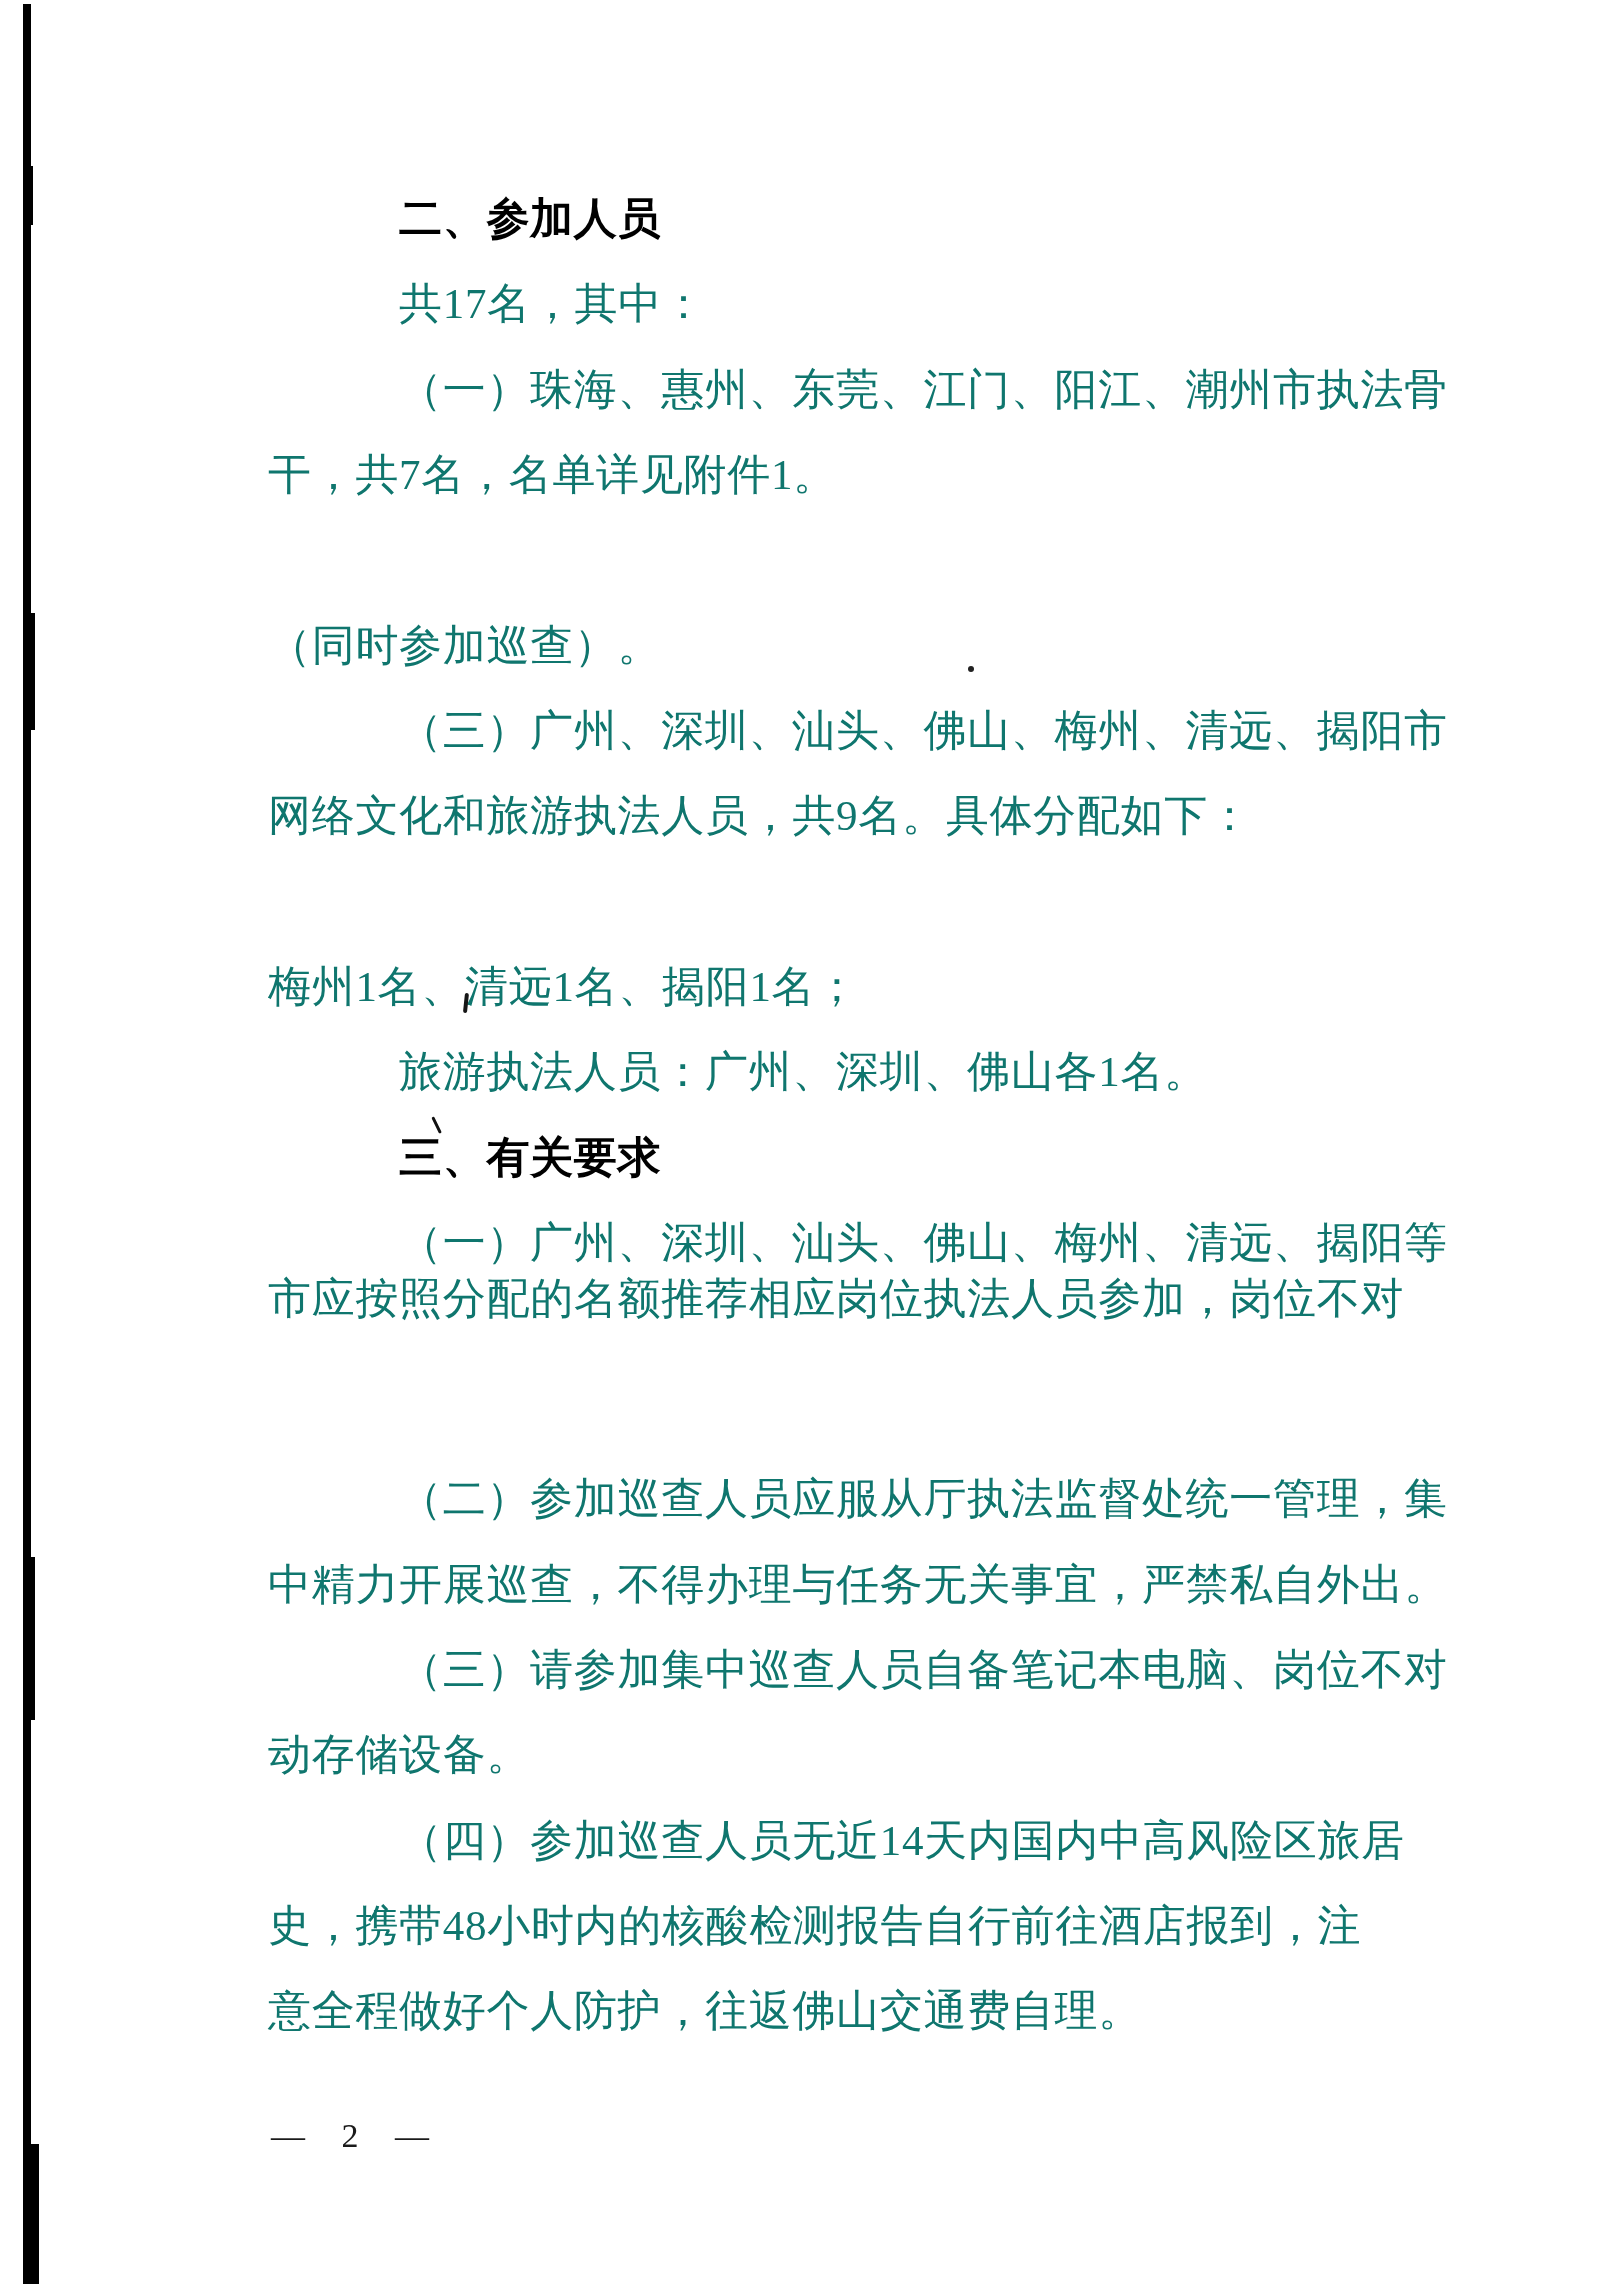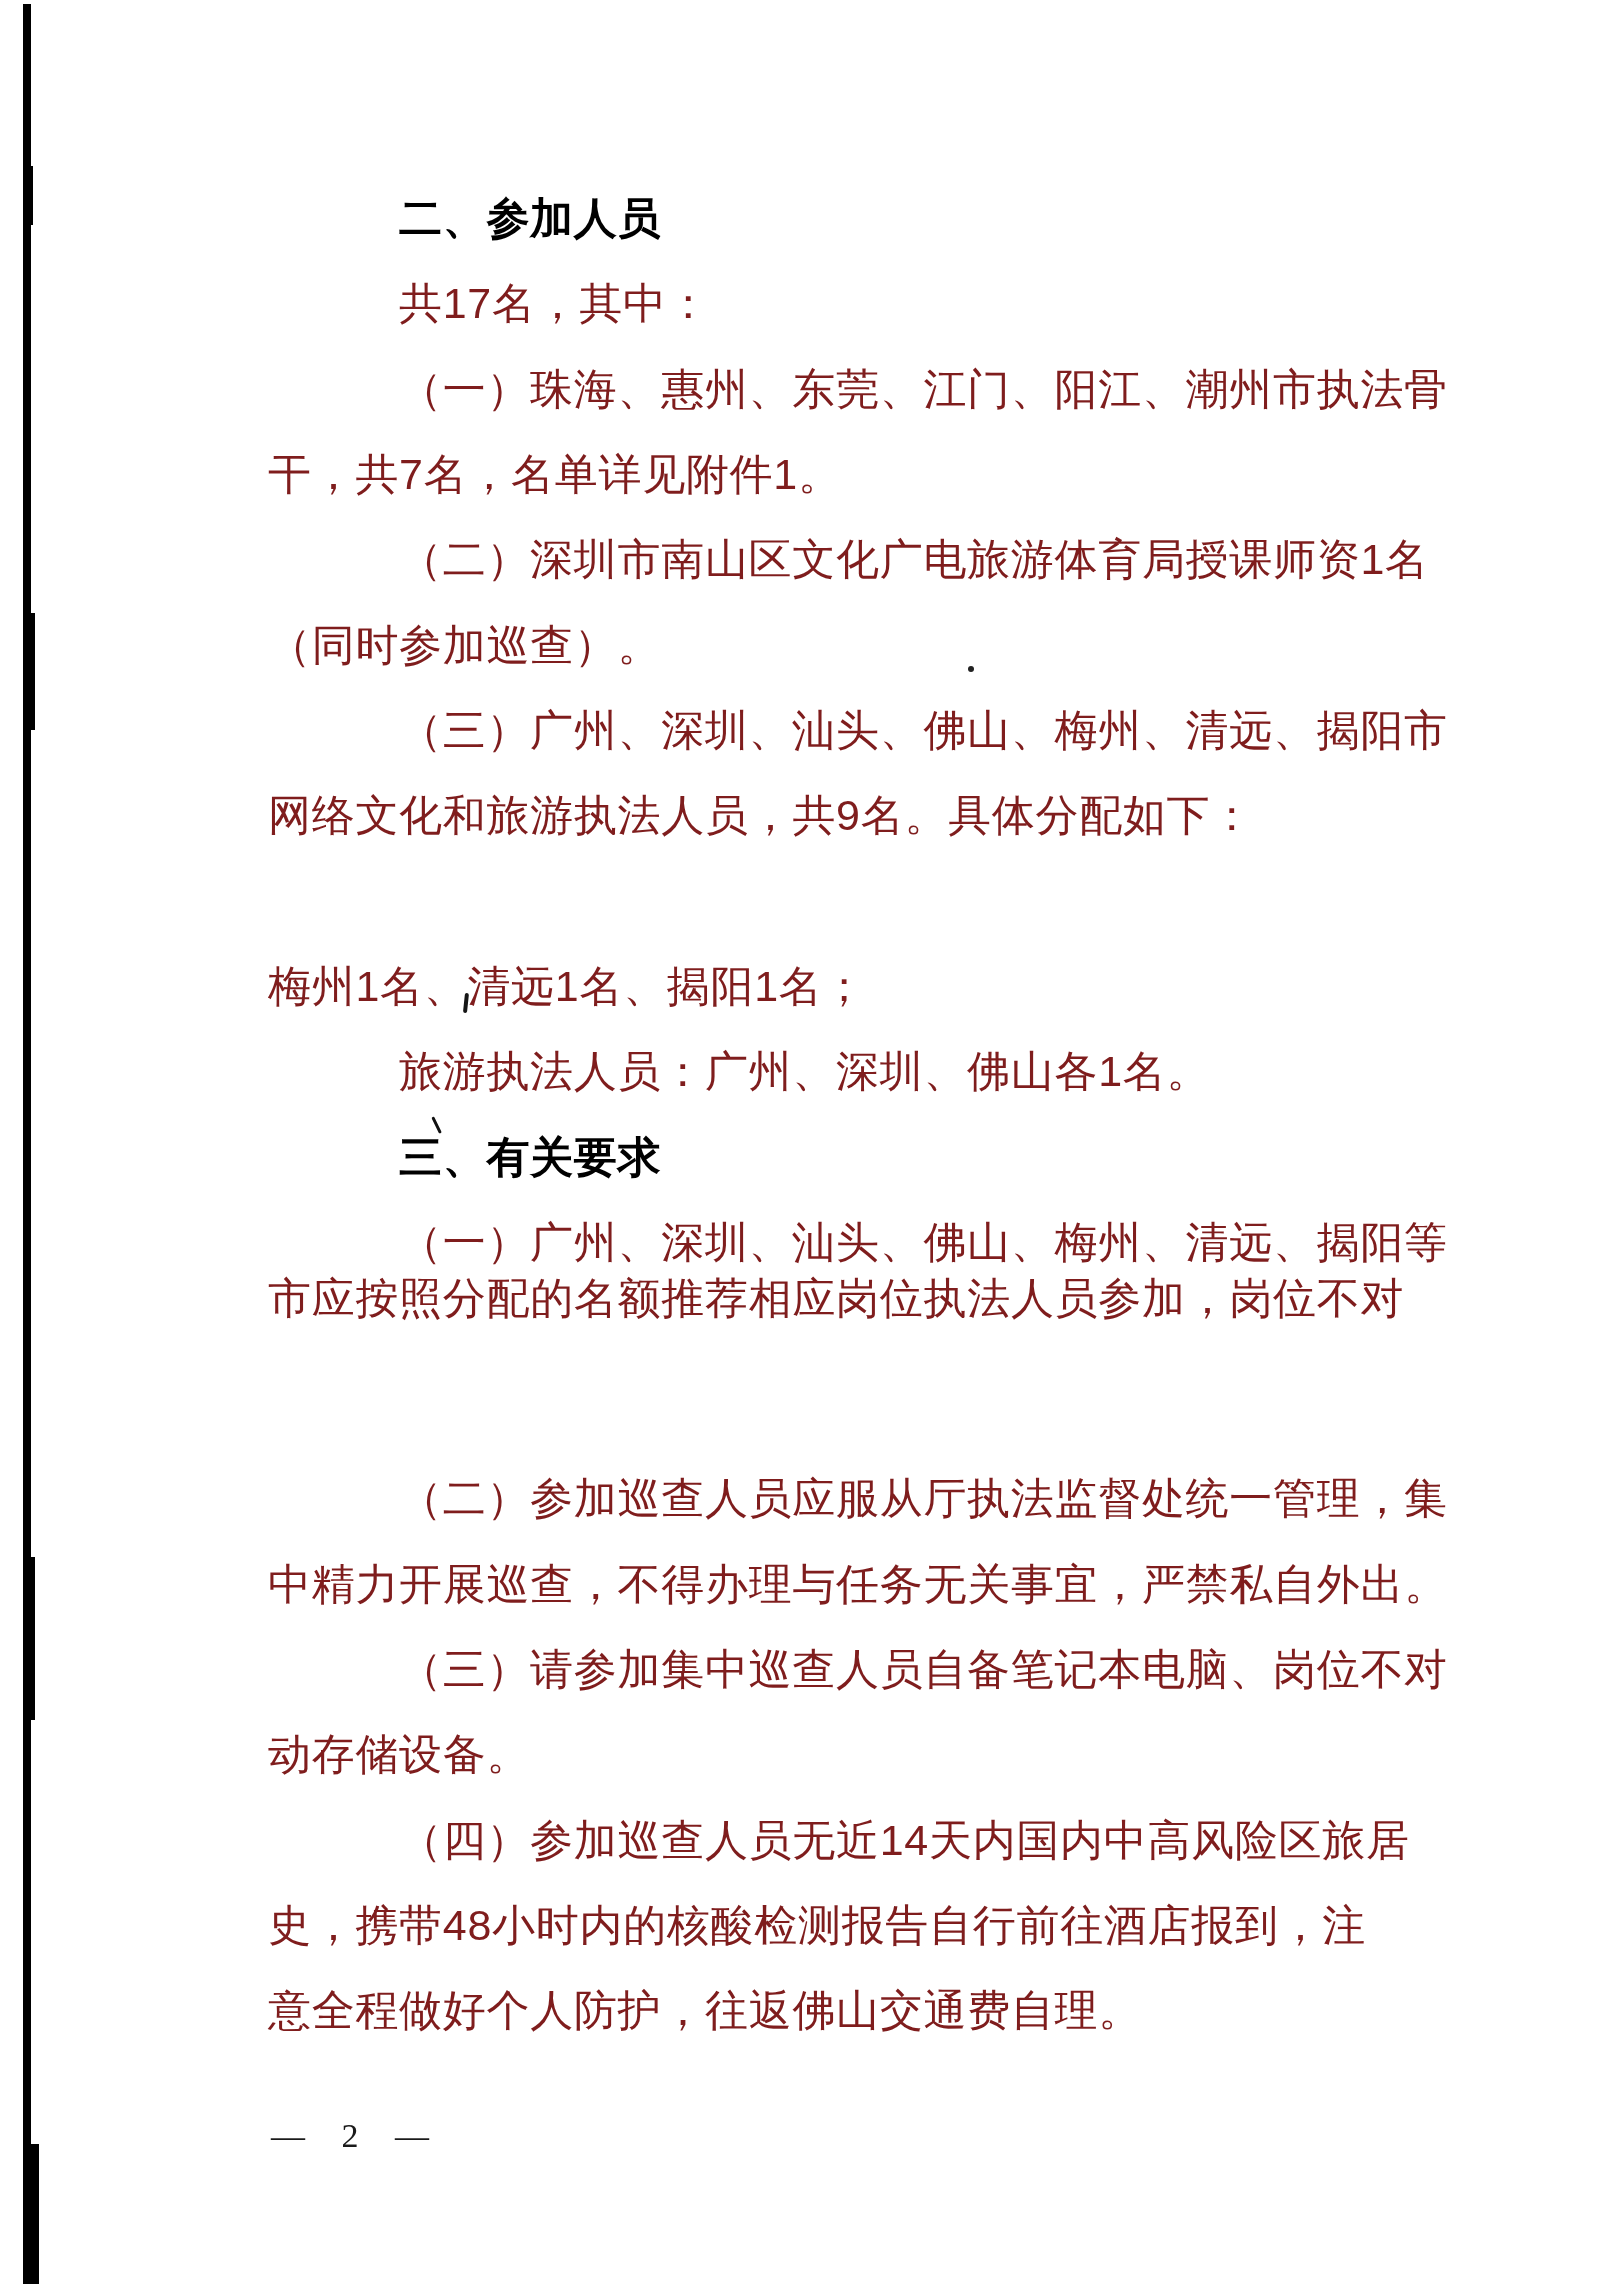--- a/index.html
+++ b/index.html
@@ -13,23 +13,23 @@
     position:absolute;left:0;top:0;width:1616px;height:2284px;
     background:#ffffff;overflow:hidden;
   }
   
   .line{
     position:absolute;
     left:268px;
     font-size:43px;
     line-height:43px;
     letter-spacing:0.7px;
-    color:#7f1d1d;
+    color:#0f766e;
     white-space:pre;
-    font-family:Liberation Sans, sans-serif;
+    font-family:Liberation Serif, serif;
   }
   .line.indent{left:355px;margin-left:44px;}
   .line.heading{
     font-family:"Liberation Sans", sans-serif;
     font-weight:700;
     color:#000000;
     letter-spacing:0.7px;
   }
   .pagenum{
     position:absolute;
@@ -70,21 +70,20 @@
   <div class="scan-bar"></div>
   <div class="scan-bulge bulge-1"></div>
   <div class="scan-bulge bulge-2"></div>
   <div class="scan-bulge bulge-3"></div>
   <div class="scan-bulge bulge-4"></div>
 
   <div class="line heading indent" style="top:197px">二、参加人员</div>
   <div class="line indent" style="top:282px">共17名，其中：</div>
   <div class="line indent" style="top:368px">（一）珠海、惠州、东莞、江门、阳江、潮州市执法骨</div>
   <div class="line" style="top:453px">干，共7名，名单详见附件1。</div>
-  <div class="line indent" style="top:538px">（二）深圳市南山区文化广电旅游体育局授课师资1名</div>
   <div class="line" style="top:624px">（同时参加巡查）。</div>
   <div class="line indent" style="top:709px">（三）广州、深圳、汕头、佛山、梅州、清远、揭阳市</div>
   <div class="line" style="top:794px">网络文化和旅游执法人员，共9名。具体分配如下：</div>
   <div class="line" style="top:965px">梅州1名、清远1名、揭阳1名；</div>
   <div class="line indent" style="top:1050px">旅游执法人员：广州、深圳、佛山各1名。</div>
   <div class="line heading indent" style="top:1136px">三、有关要求</div>
   <div class="line indent" style="top:1221px">（一）广州、深圳、汕头、佛山、梅州、清远、揭阳等</div>
   <div class="line" style="top:1277px">市应按照分配的名额推荐相应岗位执法人员参加，岗位不对</div>
   <div class="line indent" style="top:1477px">（二）参加巡查人员应服从厅执法监督处统一管理，集</div>
   <div class="line" style="top:1563px">中精力开展巡查，不得办理与任务无关事宜，严禁私自外出。</div>

